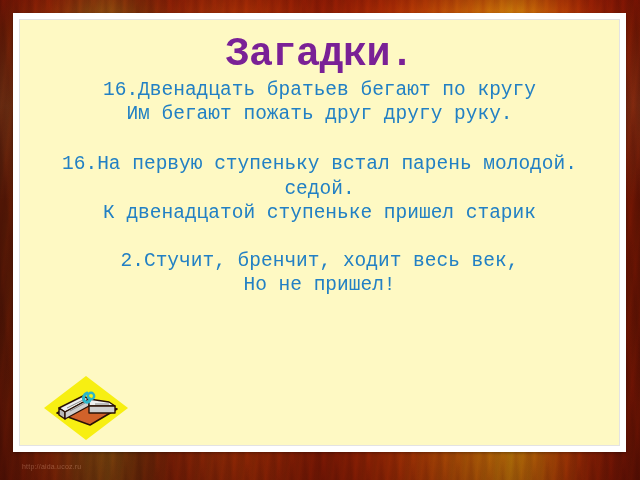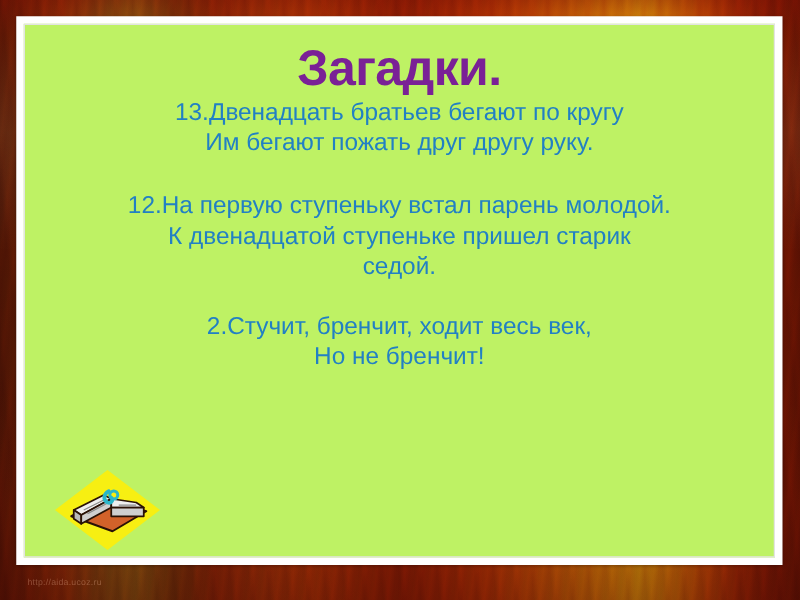--- a/index.html
+++ b/index.html
@@ -98,24 +98,25 @@
     height: 439px;
     background: #ffffff;
     box-shadow: 0 1px 3px rgba(0,0,0,0.35);
     box-sizing: border-box;
     padding: 6px;
   }
   .panel-inner {
     position: relative;
     width: 100%;
     height: 100%;
-    background: #bef264;
+    background: #fef9c3;
     border: 1px solid #e3e3e3;
     box-sizing: border-box;
     overflow: hidden;
+    font-family: Liberation Mono, monospace;
   }
 
   
   .content {
     position: absolute;
     left: 0;
     top: 0;
     width: 100%;
     padding: 14px 26px 0 26px;
     box-sizing: border-box;
@@ -182,37 +183,37 @@
   <div class="bg-topstrip"></div>
 
   <div class="panel-outer">
     <div class="panel-inner">
 
       <div class="content">
 
         <h1 class="slide-title">Загадки.</h1>
 
         <p class="riddle">
-          <span class="riddle-line">13.Двенадцать братьев бегают по кругу</span>
+          <span class="riddle-line">16.Двенадцать братьев бегают по кругу</span>
           <span class="riddle-line">Им бегают пожать друг другу руку.</span>
         </p>
 
         <div class="riddle-gap"></div>
 
         <p class="riddle">
-          <span class="riddle-line">12.На первую ступеньку встал парень молодой.</span>
+          <span class="riddle-line">16.На первую ступеньку встал парень молодой.</span>
+          <span class="riddle-line">седой.</span>
           <span class="riddle-line">К двенадцатой ступеньке пришел старик</span>
-          <span class="riddle-line">седой.</span>
         </p>
 
         <div class="riddle-gap-sm"></div>
 
         <p class="riddle">
           <span class="riddle-line">2.Стучит, бренчит, ходит весь век,</span>
-          <span class="riddle-line">Но не бренчит!</span>
+          <span class="riddle-line">Но не пришел!</span>
         </p>
 
       </div>
 
       <div class="book-badge">
         <svg viewBox="0 0 86 66" xmlns="http://www.w3.org/2000/svg">
 
           <polygon points="43,1 85,33 43,65 1,33" fill="#f7ef12"></polygon>
 
           <polygon points="14,38 40,24 74,34 47,50" fill="#d2622a" stroke="#2a1206" stroke-width="1.6" stroke-linejoin="round"></polygon>

